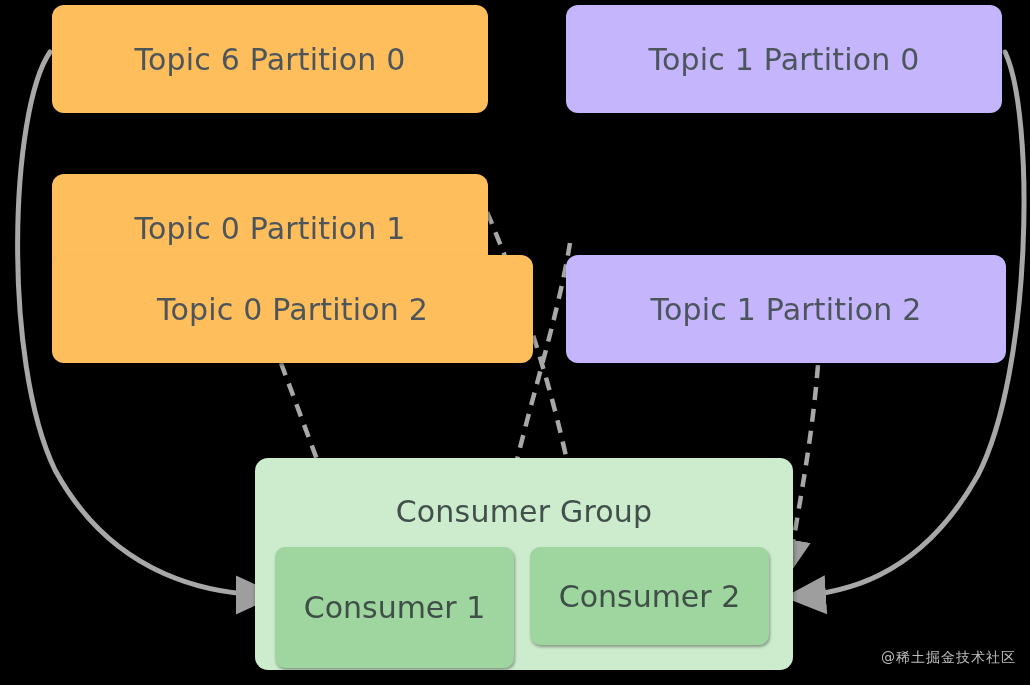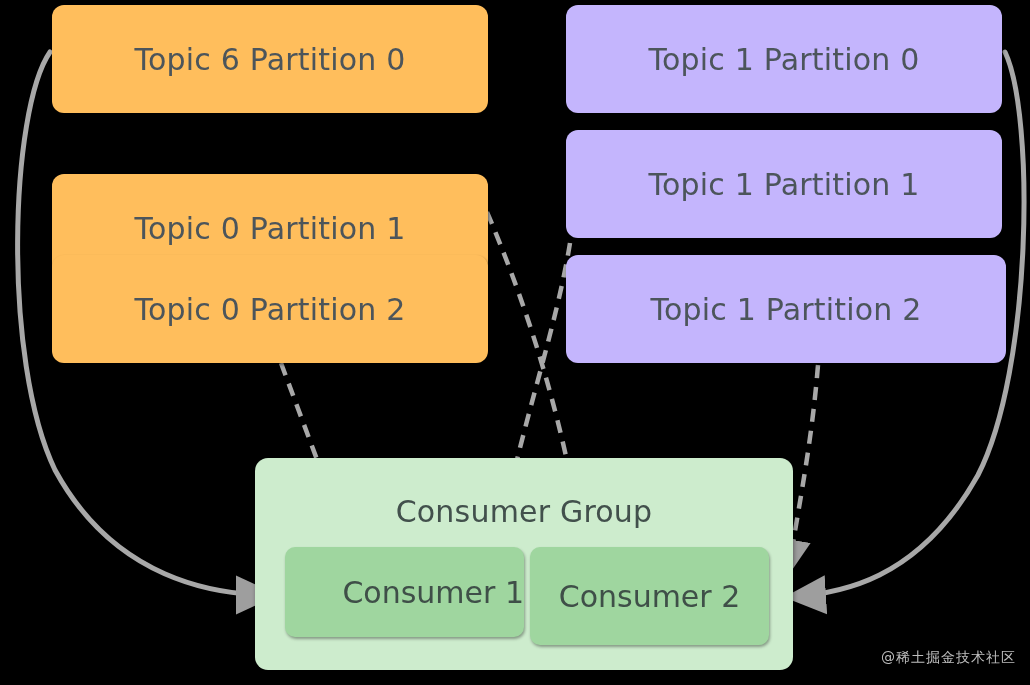--- a/index.html
+++ b/index.html
@@ -111,37 +111,34 @@
 
     <path d="M 818,365 C 812,440 800,500 788,572" fill="none" stroke="#a8a8a8" stroke-width="4.5" stroke-dasharray="13,9" stroke-linecap="butt" marker-end="url(#ah)"></path>
   </svg>
 
   <div class="node partition topic0" style="left:52px; top:5px; width:436px; height:108px;">
     <span>Topic 6 Partition 0</span>
   </div>
   <div class="node partition topic0" style="left:52px; top:130px; width:436px; height:108px;margin-top:44px;">
     <span>Topic 0 Partition 1</span>
   </div>
-  <div class="node partition topic0" style="left:52px; top:255px; width:436px; height:108px;">
+  <div class="node partition topic0" style="left:52px; top:255px; width:481px; height:108px;">
     <span>Topic 0 Partition 2</span>
   </div>
 
   <div class="node partition topic1" style="left:566px; top:5px; width:436px; height:108px;">
     <span>Topic 1 Partition 0</span>
-  </div>
-  <div class="node partition topic1" style="left:566px; top:130px; width:436px; height:108px;">
-    <span>Topic 1 Partition 1</span>
   </div>
   <div class="node partition topic1" style="left:566px; top:255px; width:440px; height:108px;">
     <span>Topic 1 Partition 2</span>
   </div>
 
   <div class="group-box" style="left:255px; top:458px; width:538px; height:212px;">
     <div class="group-label">Consumer Group</div>
-    <div class="consumer" style="left:30px; top:89px; width:239px; height:90px;justify-content:flex-end;">
+    <div class="consumer" style="left:20px; top:89px; width:239px; height:121px;">
       <span>Consumer 1</span>
     </div>
     <div class="consumer" style="left:275px; top:89px; width:239px; height:98px;">
       <span>Consumer 2</span>
     </div>
   </div>
 
   <div class="watermark">@稀土掘金技术社区</div>
 
 </div>

